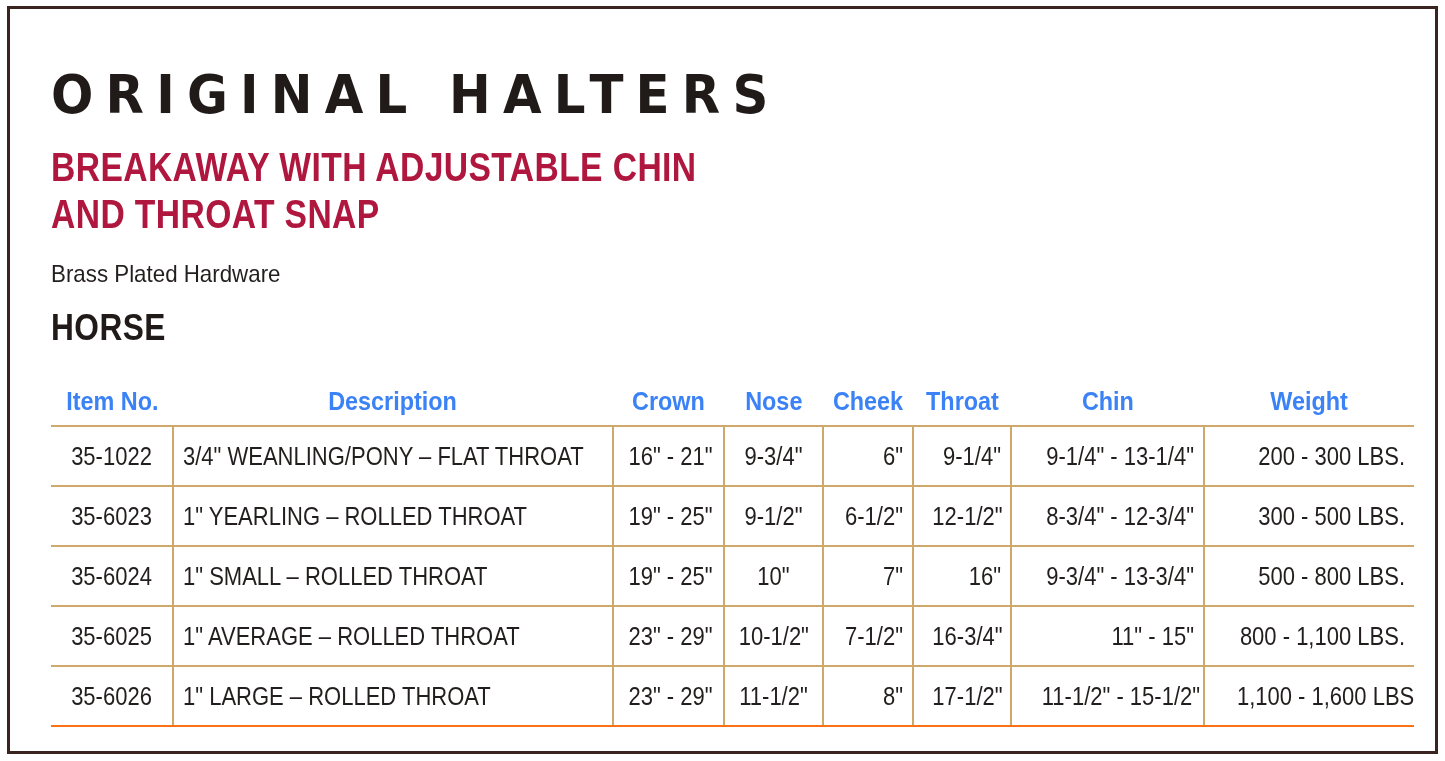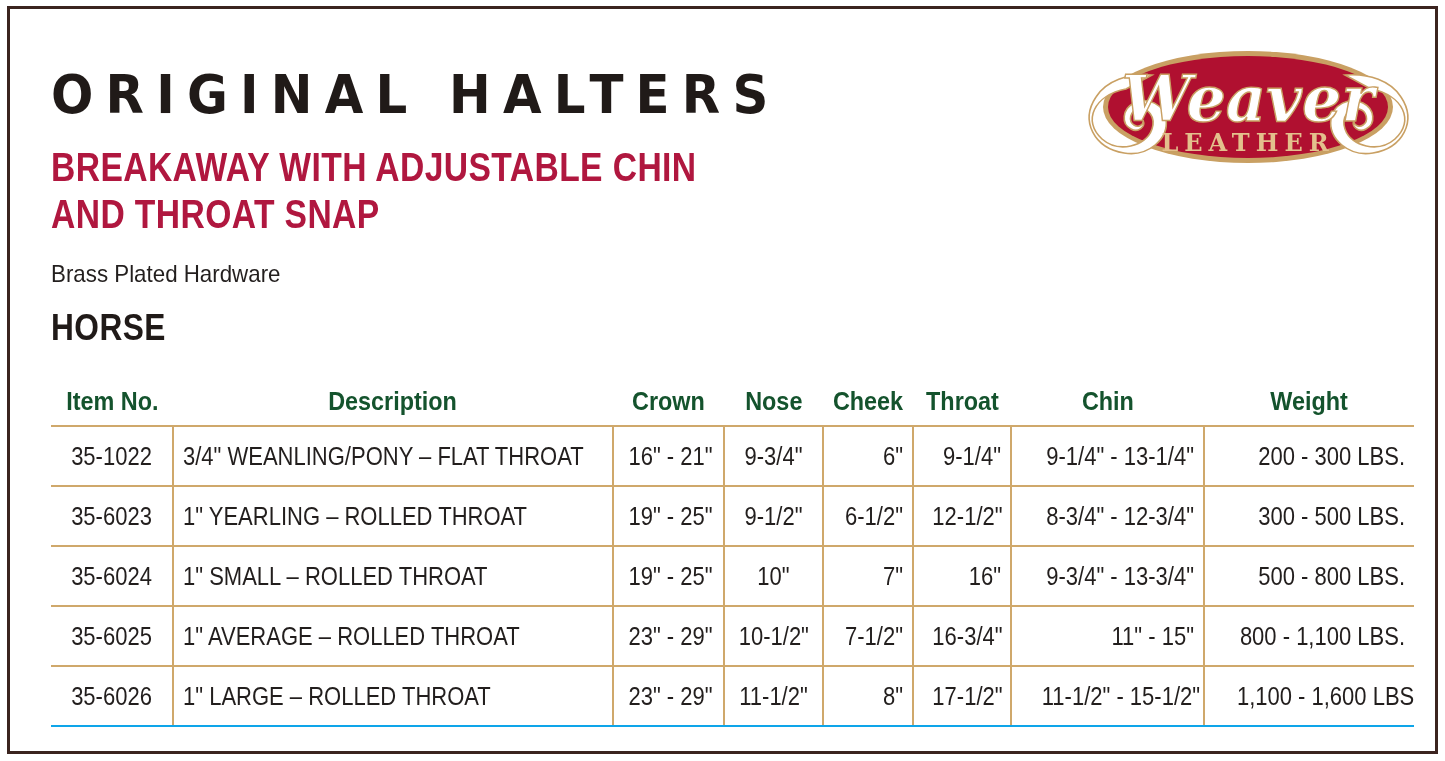--- a/index.html
+++ b/index.html
@@ -130,21 +130,21 @@
   .spec-table col.c-nose  { width: 99px; }
   .spec-table col.c-cheek { width: 90px; }
   .spec-table col.c-throat{ width: 98px; }
   .spec-table col.c-chin  { width: 193px; }
   .spec-table col.c-weight{ width: 210px; }
 
   .spec-table thead th {
     font-weight: 700;
     font-size: 26px;
     line-height: 30px;
-    color: #14532d;
+    color: #3b82f6;
     padding: 0 0 9px 0;
     text-align: center;
     border-bottom: 2px solid #cfa86b;
     vertical-align: bottom;
     white-space: nowrap;
   }
   .spec-table thead th span {
     display: inline-block;
     transform: scaleX(0.9);
   }
@@ -179,66 +179,37 @@
   }
   td.cell-desc {
     text-align: left;
     font-size: 23px;
     padding-left: 10px;
   }
   td.cell-c { text-align: center; }
   td.cell-r { text-align: right; padding-right: 12px; }
 
   
-  .spec-table tbody tr:last-child td { border-bottom: 2px solid #0ea5e9; }
+  .spec-table tbody tr:last-child td { border-bottom: 2px solid #f97316; }
 </style>
 </head>
 <body>
 
 <div class="page">
   <div class="frame">
     <div class="inner">
 
       <div class="title-block">
         <h1 class="main-title">ORIGINAL HALTERS</h1>
         <h2 class="subtitle">BREAKAWAY WITH ADJUSTABLE CHIN
 AND THROAT SNAP</h2>
         <p class="hardware-note">Brass Plated Hardware</p>
         <h3 class="section-title">HORSE</h3>
       </div>
 
-      <div class="logo">
-        <svg viewBox="0 0 345 152" xmlns="http://www.w3.org/2000/svg">
-
-          <ellipse cx="172" cy="78" rx="145" ry="56" fill="#C9A063"></ellipse>
-
-          <ellipse cx="172" cy="78" rx="140" ry="51" fill="#B01030"></ellipse>
-
-          <g>
-            <path d="M50 60 C18 66 6 92 26 110 C42 124 70 118 76 100
-                     C80 88 72 78 62 80 C54 82 52 92 58 96 C62 99 68 96 67 91
-                     C70 98 62 104 55 100 C45 95 46 80 58 74 C72 67 88 76 90 90
-                     C93 110 72 128 48 124 C18 119 4 92 20 68 C30 52 52 44 76 46 Z" fill="#ffffff" stroke="#C9A063" stroke-width="1.6"></path>
-          </g>
-
-          <g>
-            <path d="M295 60 C327 66 339 92 319 110 C303 124 275 118 269 100
-                     C265 88 273 78 283 80 C291 82 293 92 287 96 C283 99 277 96 278 91
-                     C275 98 283 104 290 100 C300 95 299 80 287 74 C273 67 257 76 255 90
-                     C252 110 273 128 297 124 C327 119 341 92 325 68 C315 52 293 44 269 46 Z" fill="#ffffff" stroke="#C9A063" stroke-width="1.6"></path>
-          </g>
-
-          <path d="M58 48 L78 14 L92 42 L104 12 L120 40 L132 10 L150 36 L262 36
-                   L262 64 L66 70 Z" fill="#ffffff" stroke="#C9A063" stroke-width="1.2" opacity="0.0"></path>
-
-          <text x="172" y="90" text-anchor="middle" font-family="'DejaVu Serif', serif" font-size="62" font-weight="700" font-style="italic" fill="#ffffff" stroke="#C9A063" stroke-width="1.4" transform="scale(1,1.02)">Weaver</text>
-
-          <text x="172" y="122" text-anchor="middle" font-family="'DejaVu Serif', serif" font-size="24" font-weight="700" letter-spacing="6" fill="#E3C08C">LEATHER</text>
-        </svg>
-      </div>
 
       <table class="spec-table">
         <colgroup>
           <col class="c-item">
             <col class="c-desc">
             <col class="c-crown">
           <col class="c-nose">
             <col class="c-cheek">
             <col class="c-throat">
           <col class="c-chin">

